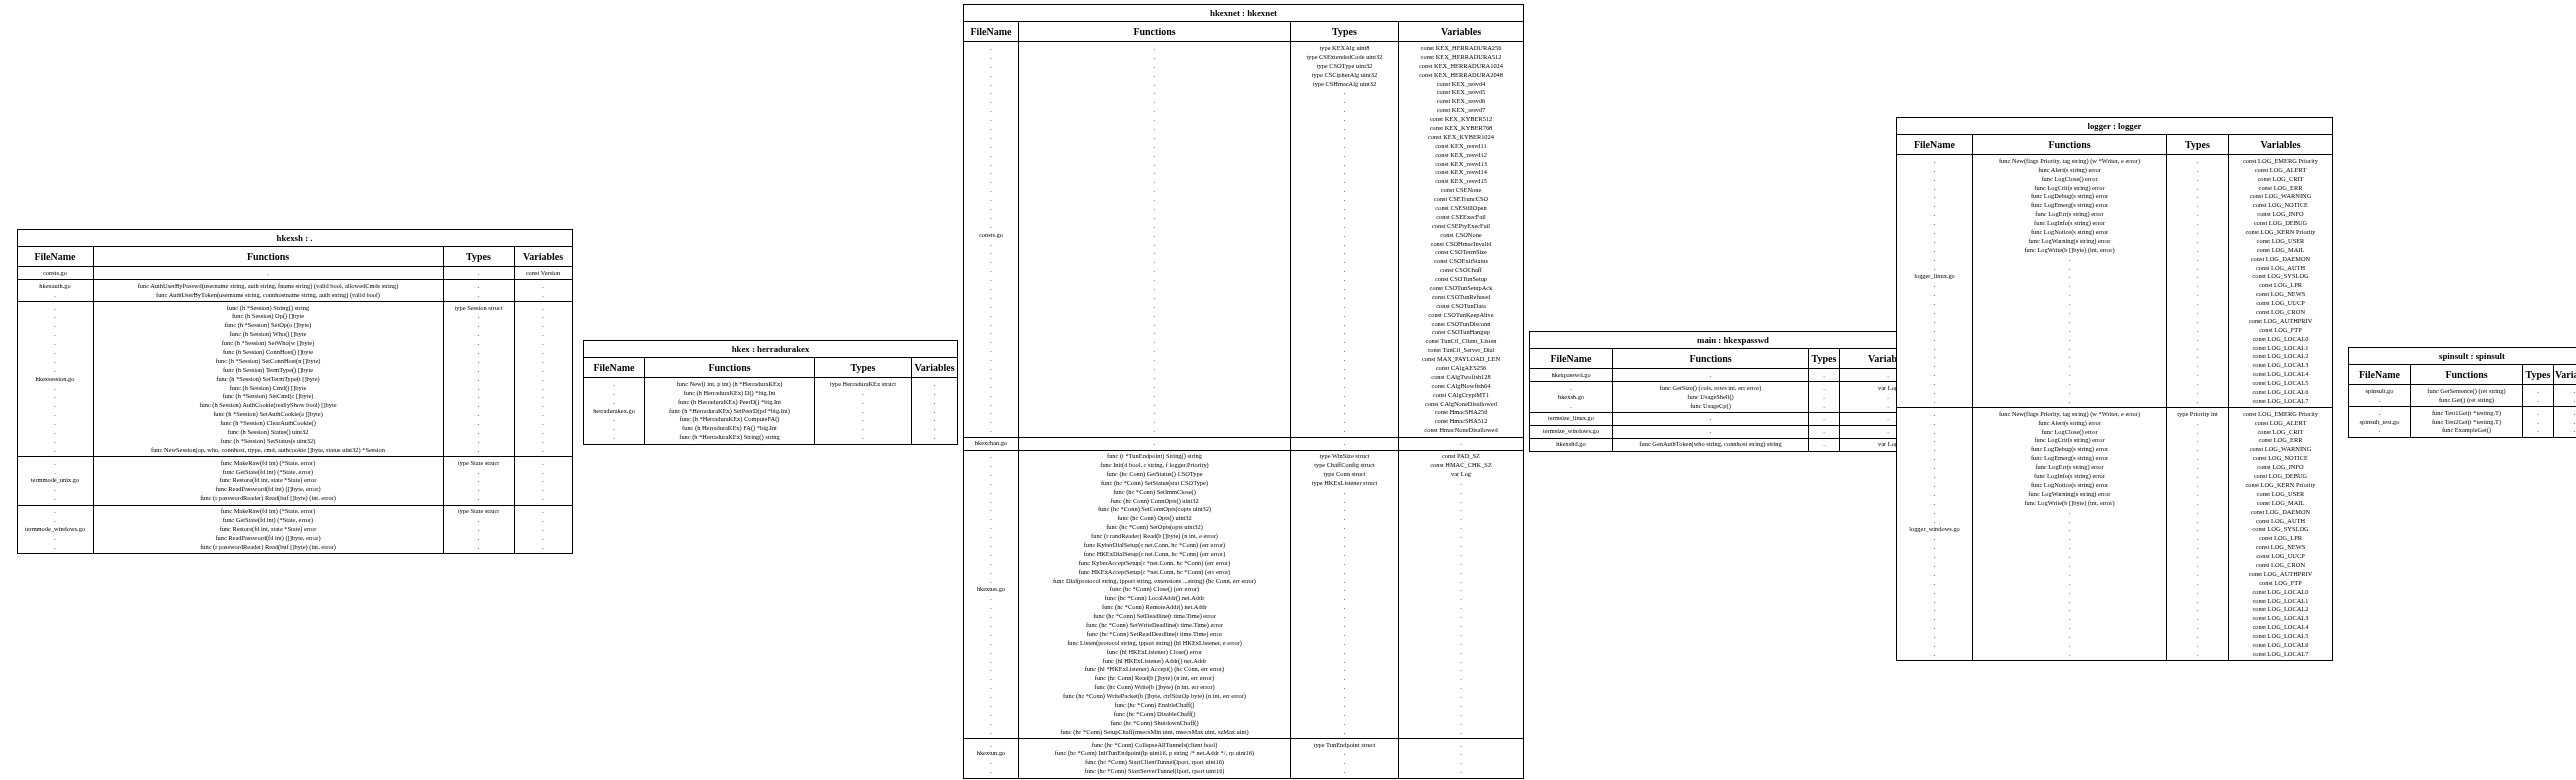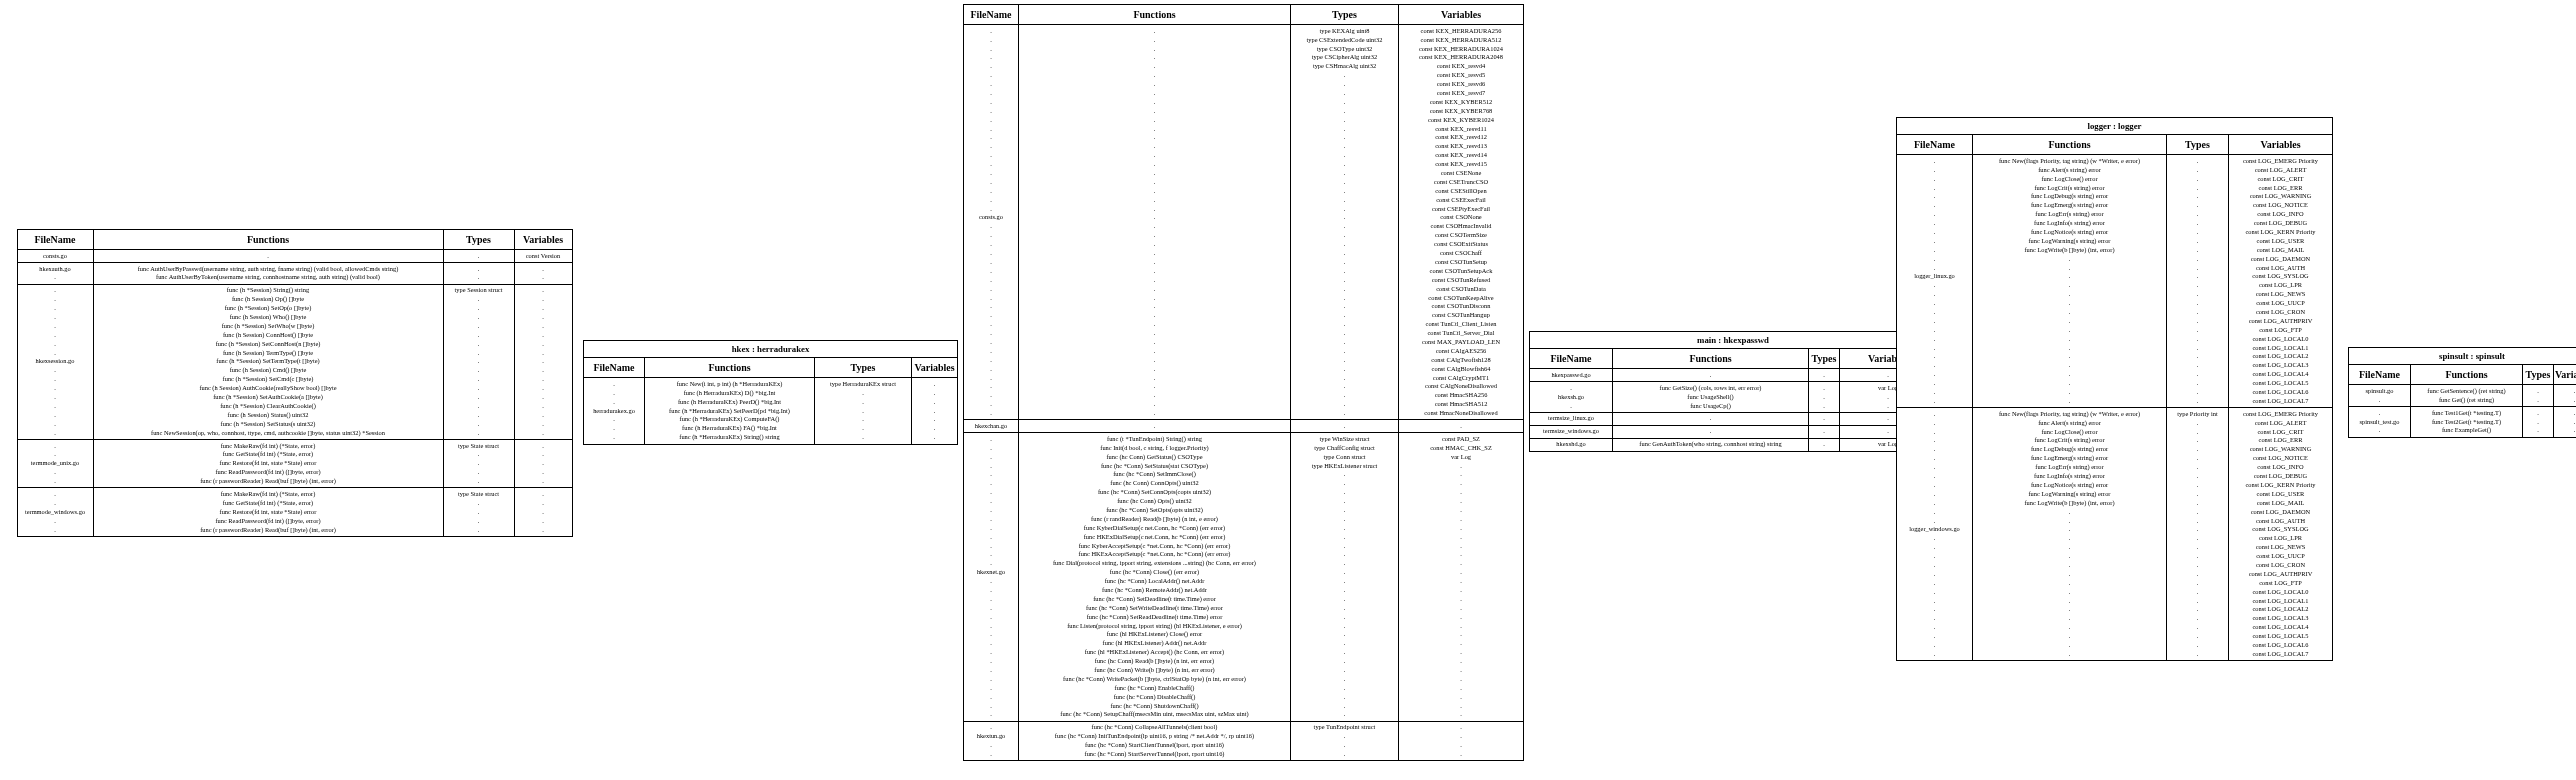--- a/index.html
+++ b/index.html
@@ -22,20 +22,21 @@
   .tbl-row + .tbl-row{border-top:1px solid #000;}
   .cell{box-sizing:border-box;padding:1.5px 1px;text-align:center;overflow:hidden;}
   .cell + .cell, .hcell + .hcell{border-left:1px solid #000;}
   .line{height:8.9px;line-height:8.9px;font-size:6.4px;white-space:nowrap;}
 </style>
 </head>
 <body>
 
 <div class="canvas">
     <div class="pkg-table" style="left: 16.5px; top: 229px; width: 556px;">
+      <div class="tbl-title">hkexsh : .</div>
       <div class="tbl-header">
         <div class="hcell" style="width: 75px; flex: 0 0 auto;">FileName</div>
         <div class="hcell" style="width: 350px; flex: 0 0 auto;">Functions</div>
         <div class="hcell" style="width: 71px; flex: 0 0 auto;">Types</div>
         <div class="hcell" style="flex: 1 1 auto;">Variables</div>
       </div>
       <div class="tbl-row">
         <div class="cell" style="width: 75px; flex: 0 0 auto;">
           <div class="line">consts.go</div>
         </div>
@@ -247,20 +248,21 @@
           <div class="line">.</div>
           <div class="line">.</div>
           <div class="line">.</div>
           <div class="line">.</div>
           <div class="line">.</div>
           <div class="line">.</div>
         </div>
       </div>
     </div>
     <div class="pkg-table" style="left: 963px; top: 4.1px; width: 561px;">
+      <div class="tbl-title">hkexnet : hkexnet</div>
       <div class="tbl-header">
         <div class="hcell" style="width: 54px; flex: 0 0 auto;">FileName</div>
         <div class="hcell" style="width: 272px; flex: 0 0 auto;">Functions</div>
         <div class="hcell" style="width: 108px; flex: 0 0 auto;">Types</div>
         <div class="hcell" style="flex: 1 1 auto;">Variables</div>
       </div>
       <div class="tbl-row">
         <div class="cell" style="width: 54px; flex: 0 0 auto;">
           <div class="line">.</div>
           <div class="line">.</div>

